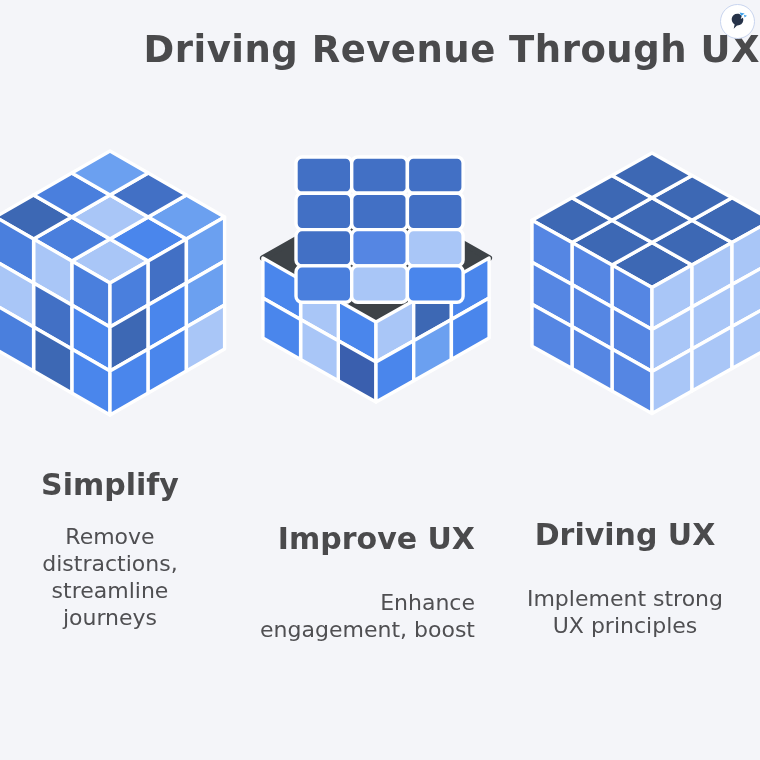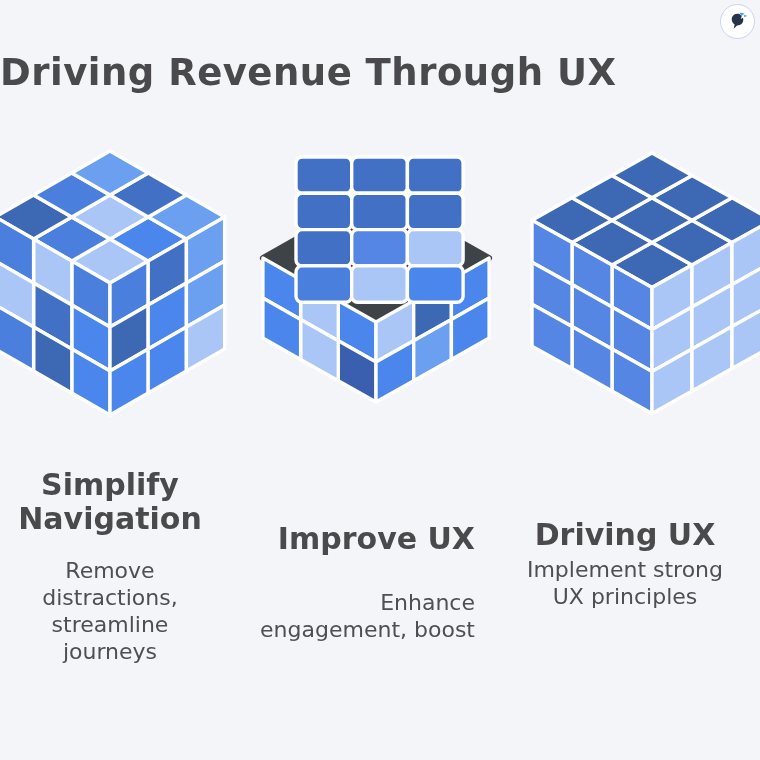--- a/index.html
+++ b/index.html
@@ -4,42 +4,42 @@
 <style>
   html,body{margin:0;padding:0;}
   body{
     width:760px;height:760px;overflow:hidden;
     background:var(--bg,#f4f5f9);
     font-family:"DejaVu Sans","Liberation Sans",sans-serif;
     position:relative;
   }
   .canvas{position:absolute;inset:0;}
   .page-title{
-    position:absolute;top:51px;left:0;width:760px;
-    text-align:left;font-size:37px;font-weight:bold;
+    position:absolute;top:28px;left:0;width:760px;
+    text-align:right;font-size:37px;font-weight:bold;
     color:var(--title-color,#4a4a4c);letter-spacing:0.5px;
   }
   .badge{
     position:absolute;top:4px;left:720px;width:35px;height:35px;
     background:var(--badge-bg,#ffffff);
     border:1.5px solid var(--badge-border,#c9d5ef);
     border-radius:50%;box-sizing:border-box;
     display:flex;align-items:center;justify-content:center;
   }
   .badge svg{width:22px;height:22px;}
   #cubes-svg{position:absolute;top:0;left:0;}
   .col{position:absolute;text-align:center;color:var(--title-color,#4a4a4c);}
   .col .heading{font-size:30px;font-weight:bold;line-height:34px;}
   .col .body{font-size:22px;line-height:27px;color:var(--text-color,#4f4f52);}
   #col-1{left:0;top:468px;width:220px;}
   #col-1 .body{margin-top:21px;}
   #col-2{left:253px;top:522px;width:222px;text-align:right;}
   #col-2 .body{margin-top:33px;}
   #col-3{left:512px;top:518px;width:226px;}
-  #col-3 .body{margin-top:4px;}
+  #col-3 .body{margin-top:33px;}
 </style>
 </head>
 <body style="--bg: #f4f5f9; --title-color: #4a4a4c; --text-color: #4f4f52; --badge-bg: #ffffff; --badge-border: #c9d5ef;">
 
 <div class="canvas">
 
   <svg id="cubes-svg" width="760" height="760" viewBox="0 0 760 760">
       <g>
         <polygon points="110.0,283.0 71.8,261.0 110.0,239.0 148.2,261.0" fill="#a9c6f7" stroke="#ffffff" stroke-width="3.4" stroke-linejoin="round"></polygon>
         <polygon points="148.2,261.0 110.0,239.0 148.2,217.0 186.4,239.0" fill="#4a86ec" stroke="#ffffff" stroke-width="3.4" stroke-linejoin="round"></polygon>
@@ -133,21 +133,20 @@
     <svg viewBox="0 0 24 24">
       <path id="logo-dark" fill="#263248" d="M12.6 3.1c-3.5-.7-6.8 1.5-7.4 4.9-.5 2.7.8 5.4 3.1 6.7l-1 4.7 3.6-3.7c3.3.3 6.2-1.9 6.8-5.1.2-1.1.1-2.2-.3-3.2l-2.4 1.2 1-2.9c-.9-1.3-2.1-2.2-3.4-2.6z"></path>
       <path id="logo-accent1" fill="#3fa0e8" d="M13.8 1.6l5.4 1.2-3.7 2.6z"></path>
       <path id="logo-accent2" fill="#3fa0e8" d="M18.6 4.2l3.2 1-2.7 1.8z"></path>
     </svg>
   </div>
 
   <div class="col" id="col-1">
     <div class="heading">
         <div>Simplify</div>
-        <div>Navigation</div>
       </div>
     <div class="body">
         <div>Remove</div>
         <div>distractions,</div>
         <div>streamline</div>
         <div>journeys</div>
       </div>
   </div>
 
   <div class="col" id="col-2">

